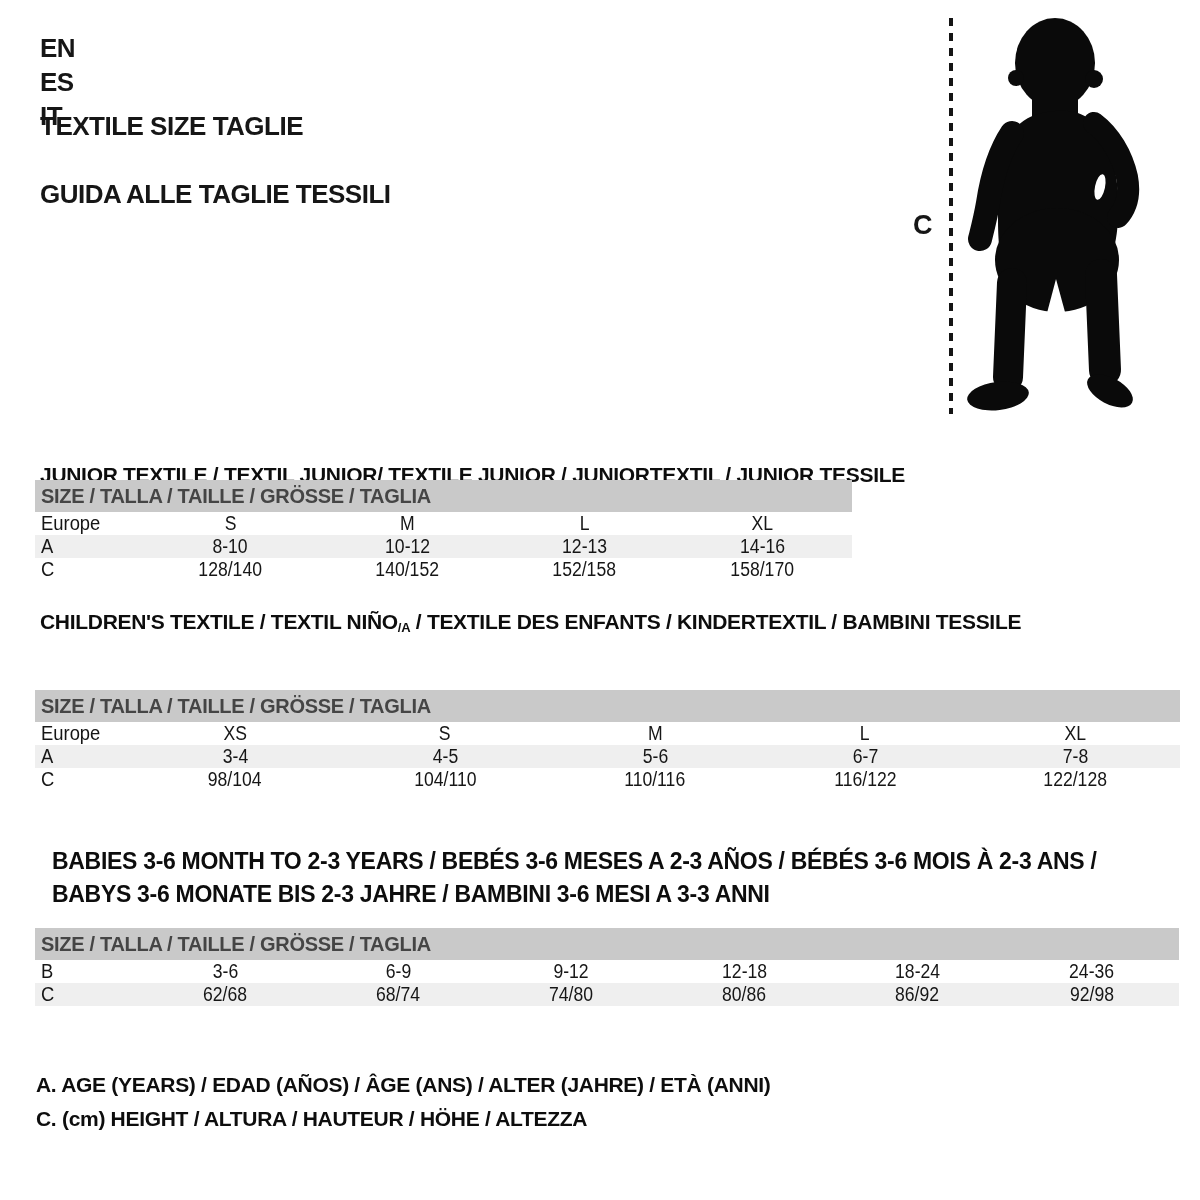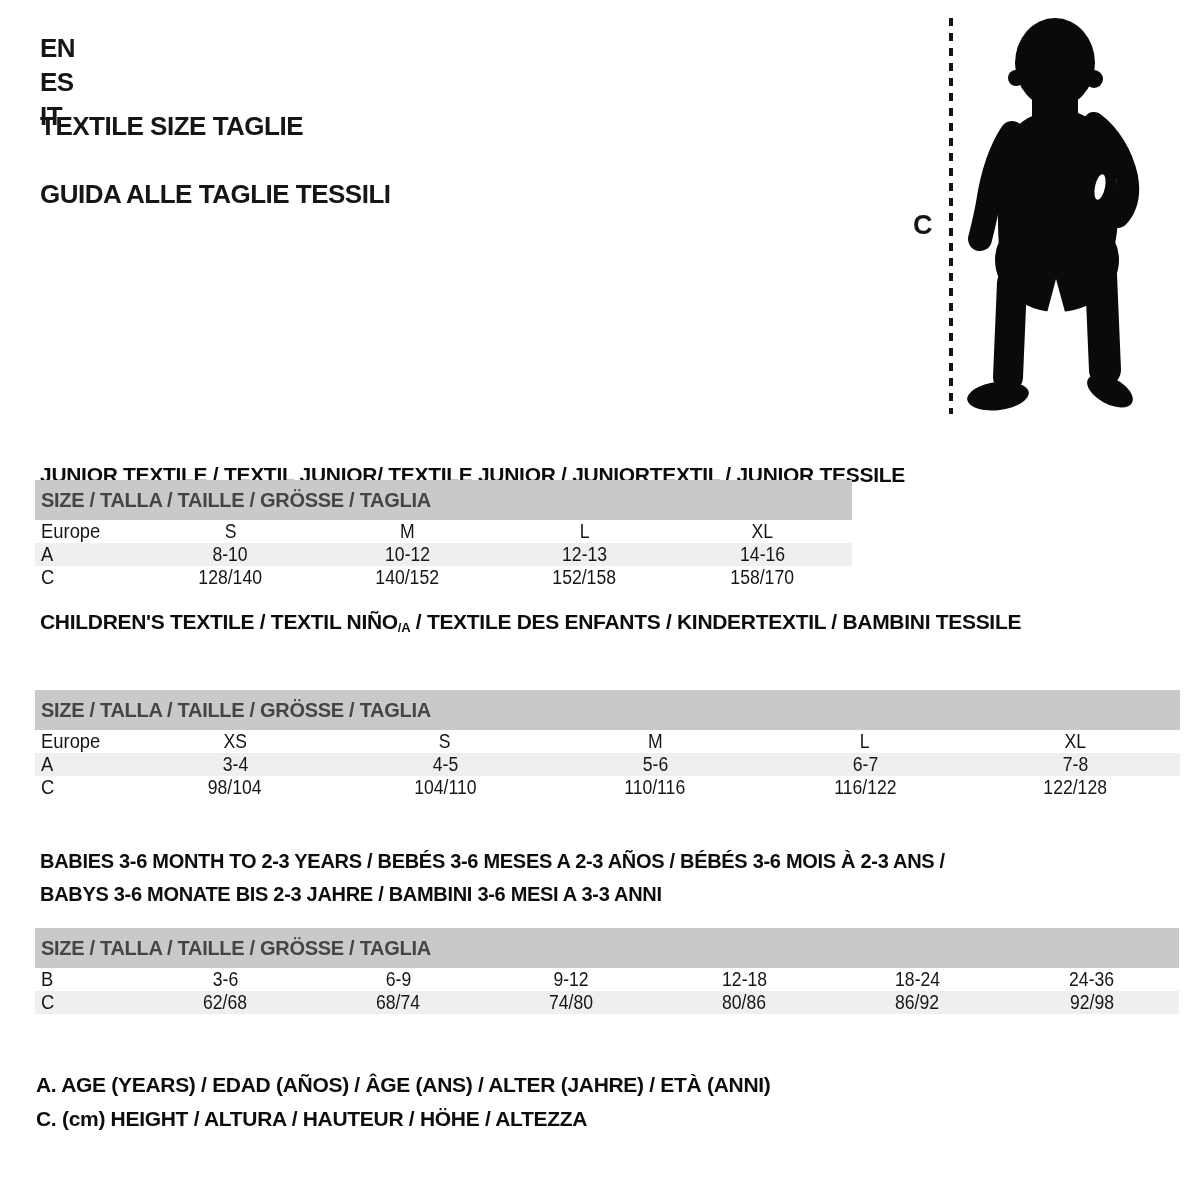--- a/index.html
+++ b/index.html
@@ -19,26 +19,26 @@
   .dash-line{
     left:949px;top:18px;width:4px;height:396px;
     background:repeating-linear-gradient(to bottom,#141414 0 8px,transparent 8px 15px);
   }
   .fig-label{left:913px;top:210px;font-size:27px;font-weight:bold;letter-spacing:-1px;}
   .silhouette{left:960px;top:15px;}
 
   
   .sec-title{font-size:21px;font-weight:bold;white-space:nowrap;letter-spacing:-0.3px;color:#0d0d0d;line-height:23px;}
   .sec-title .subsz{font-size:0.62em;vertical-align:-0.22em;}
-  .babies-title{top:845px;left:40px;line-height:33px;font-size:20px;}
+  .babies-title{top:845px;left:52px;line-height:33px;font-size:23px;}
 
   
   table.size-table{position:absolute;border-collapse:collapse;table-layout:fixed;font-size:20px;color:#161616;}
   table.size-table th.size-bar{
-    background:#c9c9c9;height:40px;text-align:left;font-weight:bold;
+    background:#c9c9c9;height:32px;text-align:left;font-weight:bold;
     color:#454545;padding:0 0 0 6px;font-size:20px;letter-spacing:-0.3px;white-space:nowrap;
   }
   table.size-table td{height:21px;text-align:center;padding:0;white-space:nowrap;text-decoration:underline;}
   table.size-table td.rowlabel{text-align:left;padding-left:6px;}
   table.size-table tr.alt{background:#efefef;}
   .cnd{display:inline-block;transform:scaleX(0.88);transform-origin:50% 50%;}
   td.rowlabel .lbl{display:inline-block;transform:scaleX(0.92);transform-origin:0 50%;}
 
   
   .legend{left:36px;top:1068px;line-height:34px;font-size:21px;font-weight:bold;white-space:nowrap;letter-spacing:-0.3px;color:#0d0d0d;}

